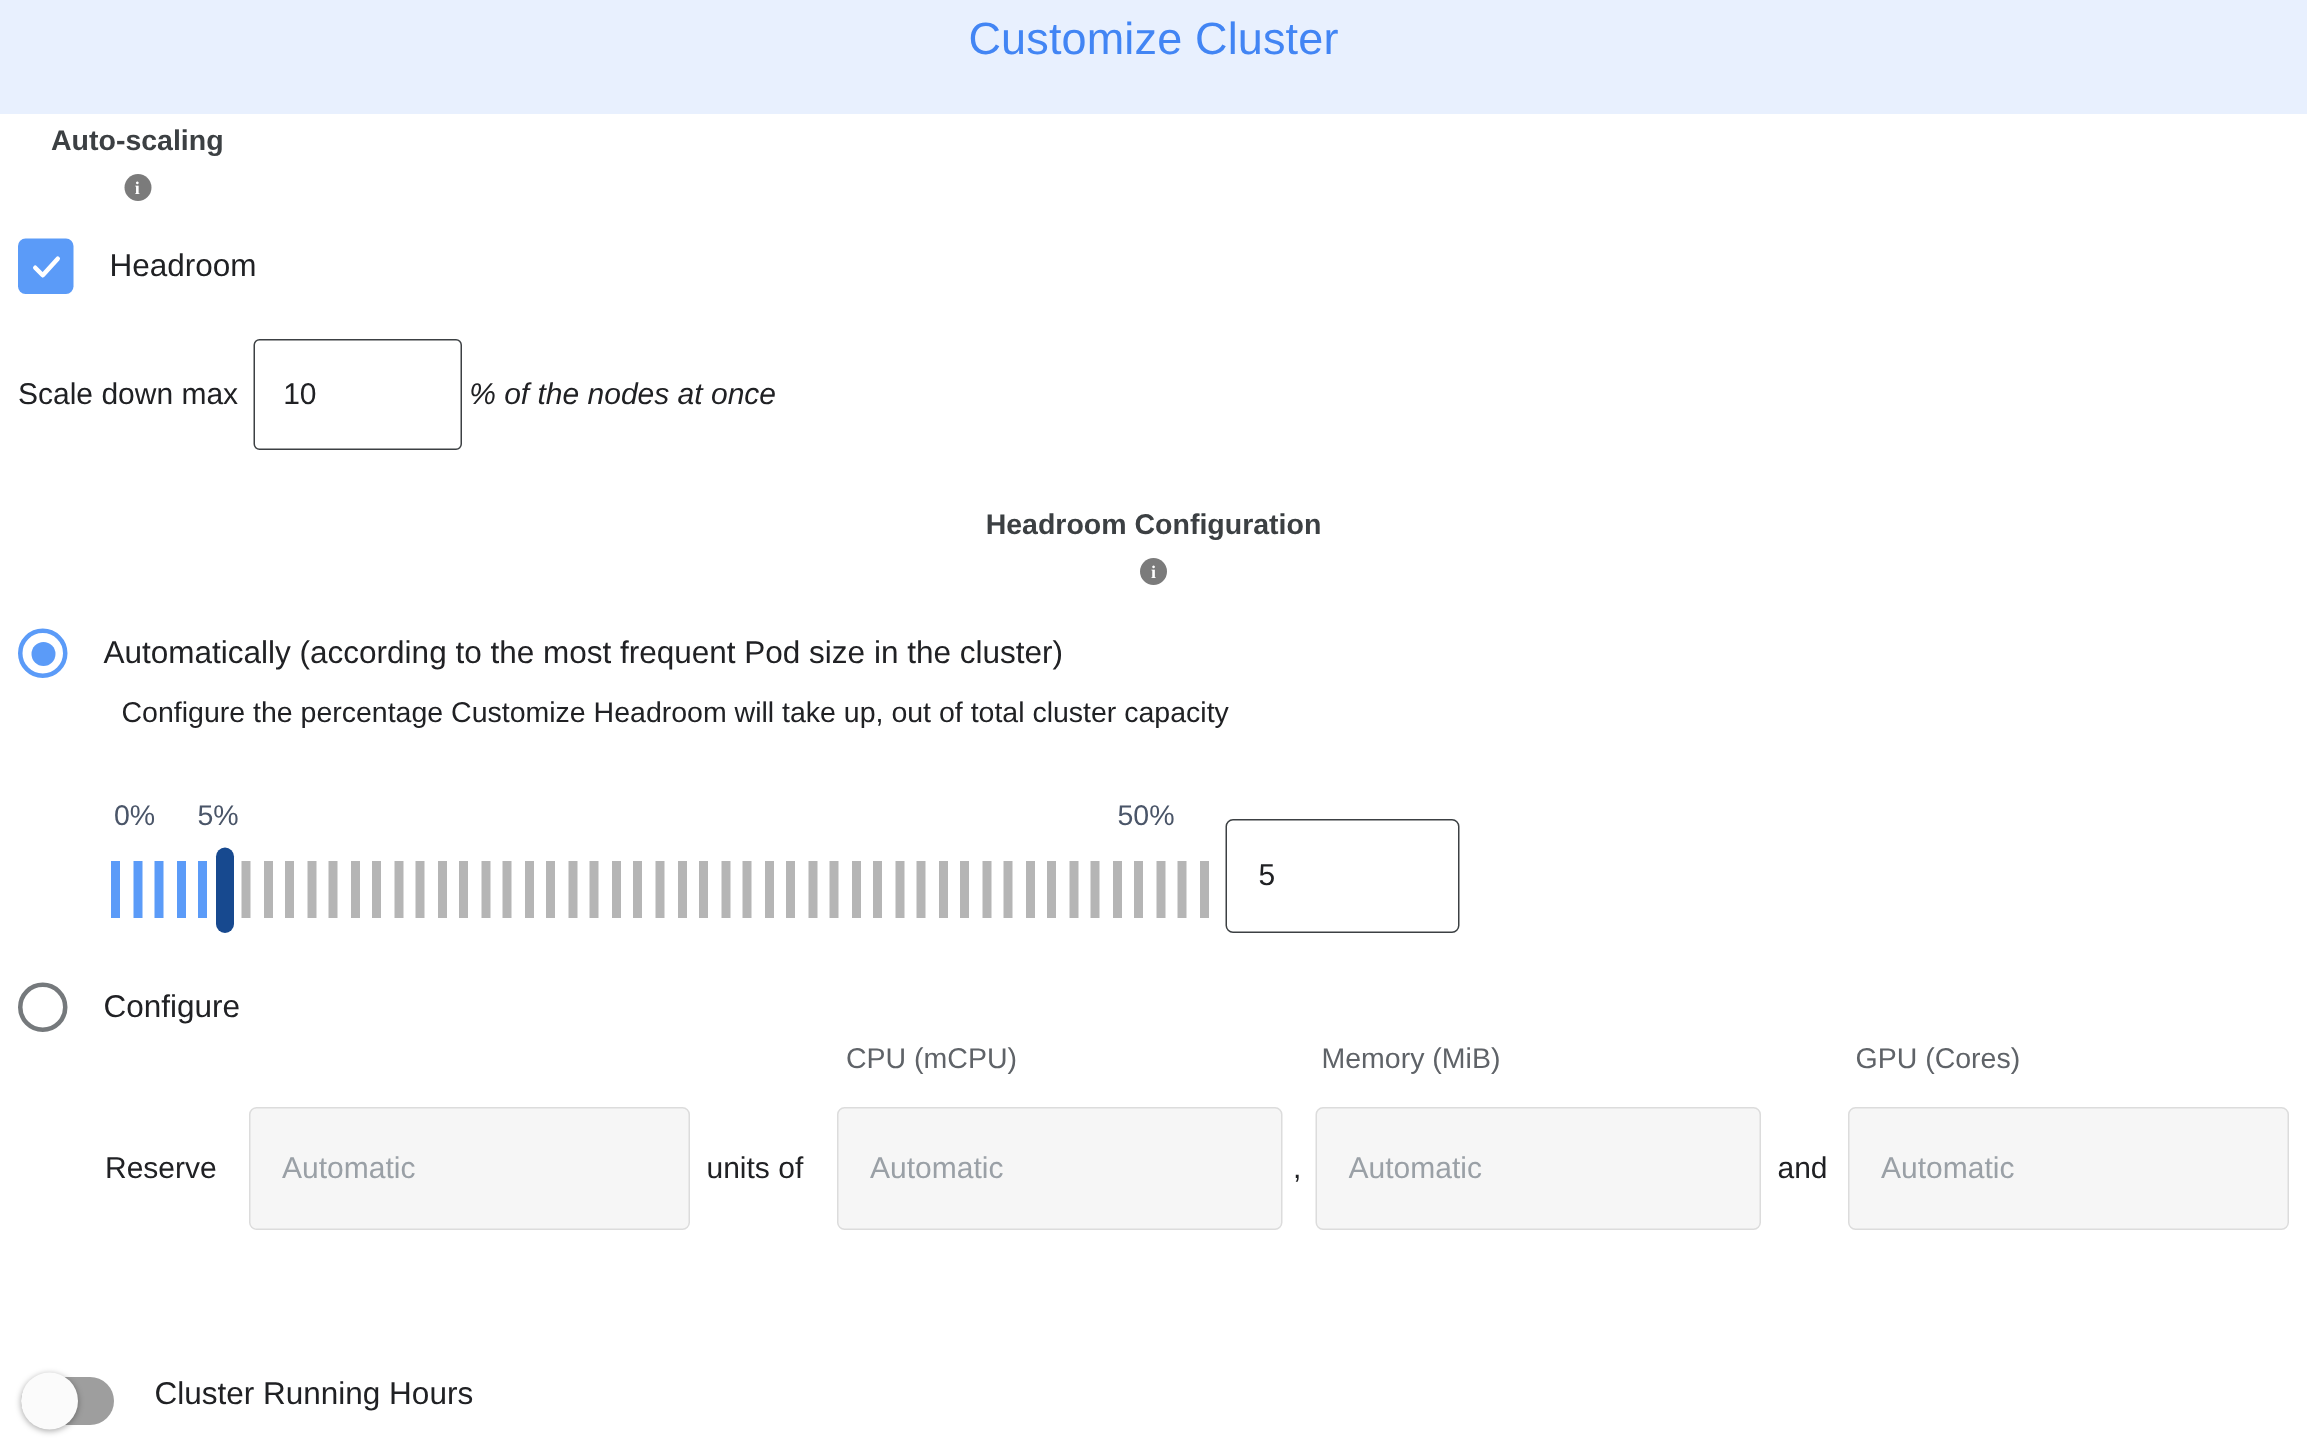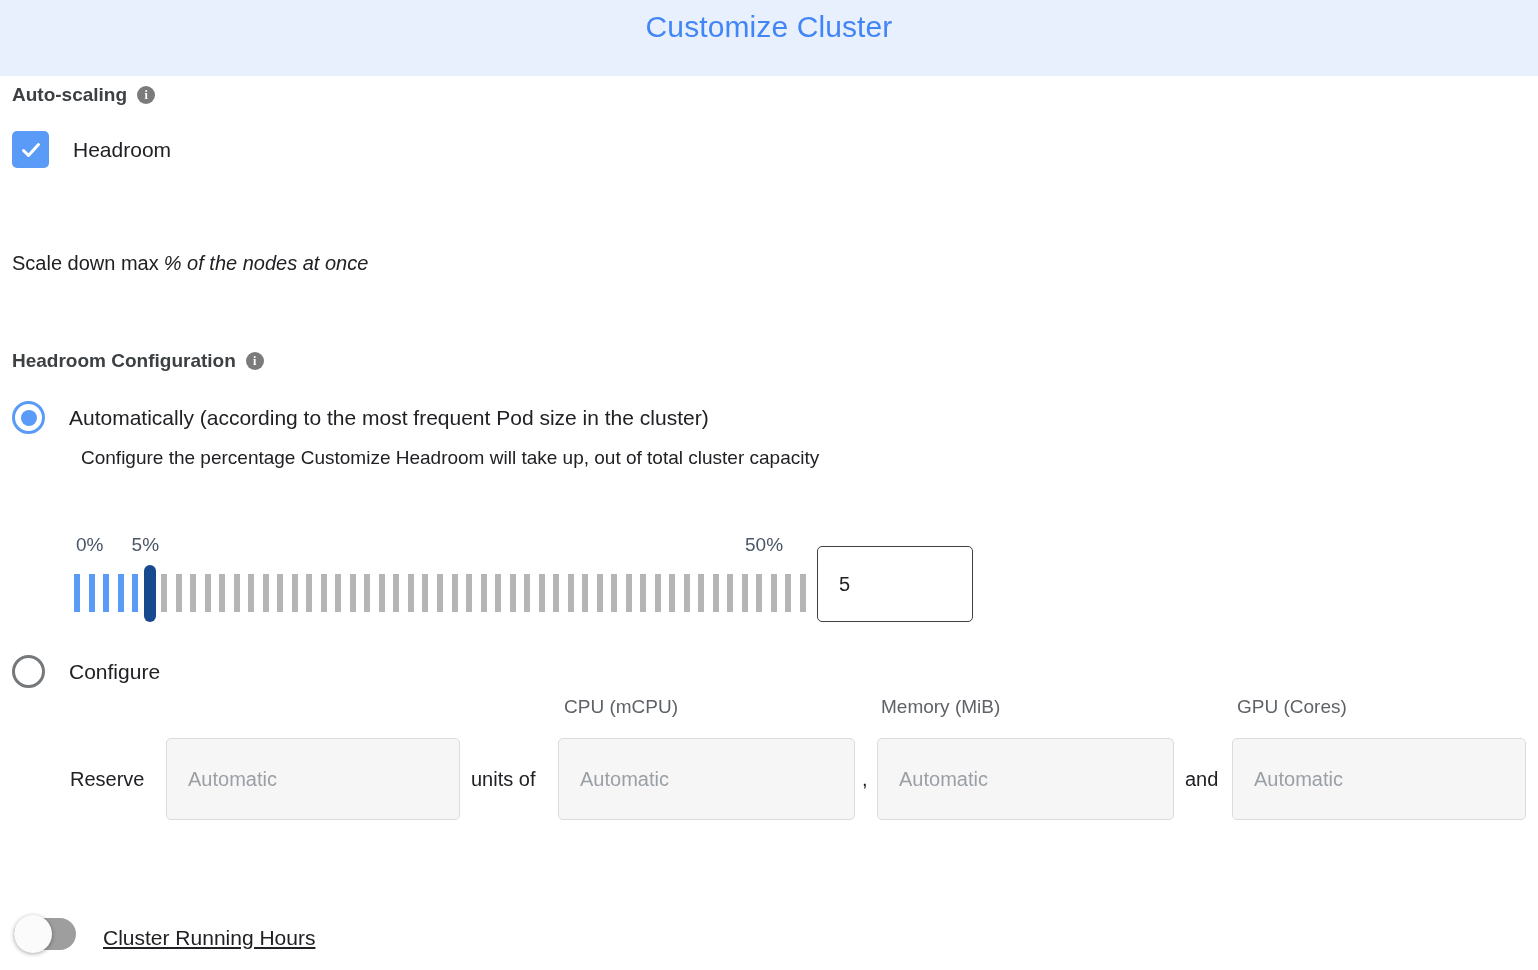--- a/index.html
+++ b/index.html
@@ -35,20 +35,21 @@
     line-height: 36px;
   }
 
   .section-head {
     display: flex;
     align-items: center;
     gap: 10px;
     font-size: 19px;
     font-weight: 700;
     color: #3c4043;
+    flex-direction: column;
   }
 
   .info-icon {
     width: 18px;
     height: 18px;
     border-radius: 50%;
     background: #7b7b7b;
     color: #ffffff;
     font-size: 12px;
     font-weight: 700;
@@ -96,21 +97,21 @@
     font-size: 20px;
     font-family: "Liberation Sans", sans-serif;
     color: #202124;
     padding: 0 19px;
     background: #ffffff;
     outline: none;
   }
   .sd-suffix { font-size: 20px; color: #202124; margin-left: 5px; font-style: italic; }
 
   
-  #headroom-section { position: absolute; top: 350px; left: 12px; width: 1514px; }
+  #headroom-section { position: absolute; top: 340px; left: 12px; width: 1514px; }
 
   .radio-row {
     display: flex;
     align-items: center;
     gap: 24px;
     margin-top: 29px;
   }
   .radio {
     width: 33px; height: 33px;
     border-radius: 50%;
@@ -218,21 +219,21 @@
     color: #202124;
     outline: none;
   }
   .rfield::placeholder { color: #9aa0a6; opacity: 1; }
   .comma { font-size: 20px; color: #202124; }
 
   
   #toggle-row {
     position: absolute;
     top: 918px; left: 14px;
-    display: flex; align-items: flex-end; gap: 27px; text-decoration: underline;
+    display: flex; align-items: flex-start; gap: 27px;
   }
   .toggle {
     width: 62px; height: 32px;
     border-radius: 16px;
     background: #9e9e9e;
     position: relative;
     flex: none;
   }
   .toggle .knob {
     position: absolute;
@@ -262,20 +263,21 @@
       <svg width="24" height="24" viewBox="0 0 24 24" aria-hidden="true">
         <path d="M4.5 12.5 L9.5 17.5 L19.5 6.5" fill="none" stroke="#ffffff" stroke-width="3" stroke-linecap="round" stroke-linejoin="round"></path>
       </svg>
     </span>
     <span class="check-label">Headroom</span>
   </div>
 </div>
 
 <div id="scaledown-row">
   <span class="sd-label">Scale down max</span>
+  <input class="sd-input" type="text" value="10" style="">
   <span class="sd-suffix">% of the nodes at once</span>
 </div>
 
 <div id="headroom-section">
   <div class="section-head">
     <span>Headroom Configuration</span>
     <span class="info-icon">i</span>
   </div>
 
   <div class="radio-row">

